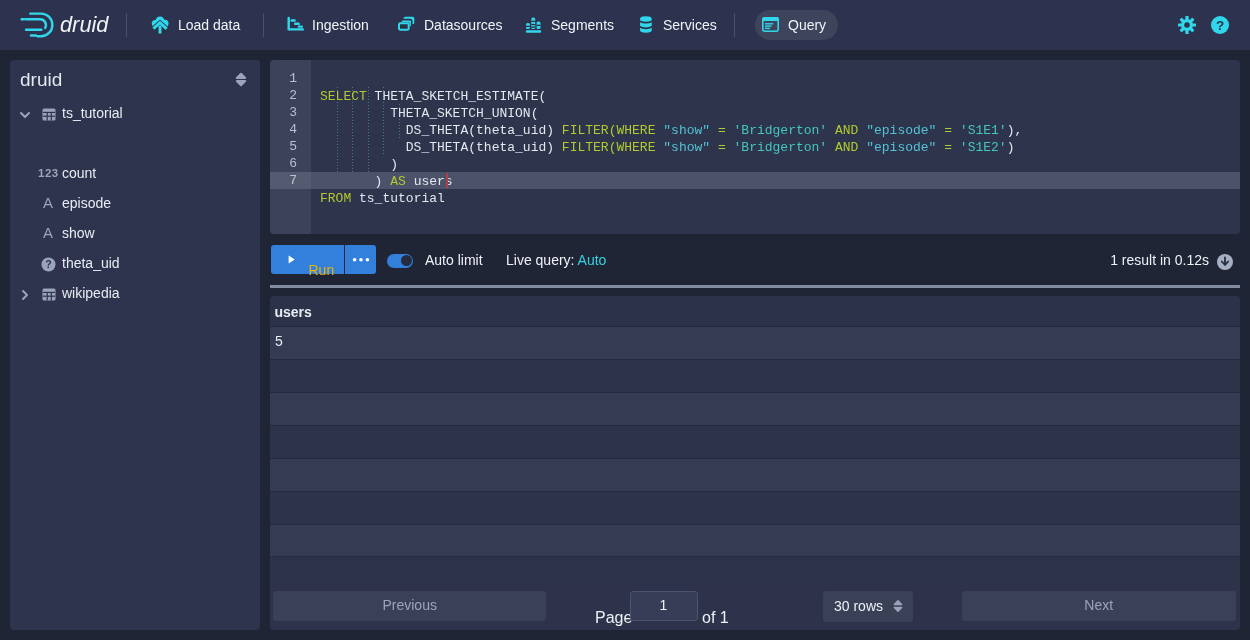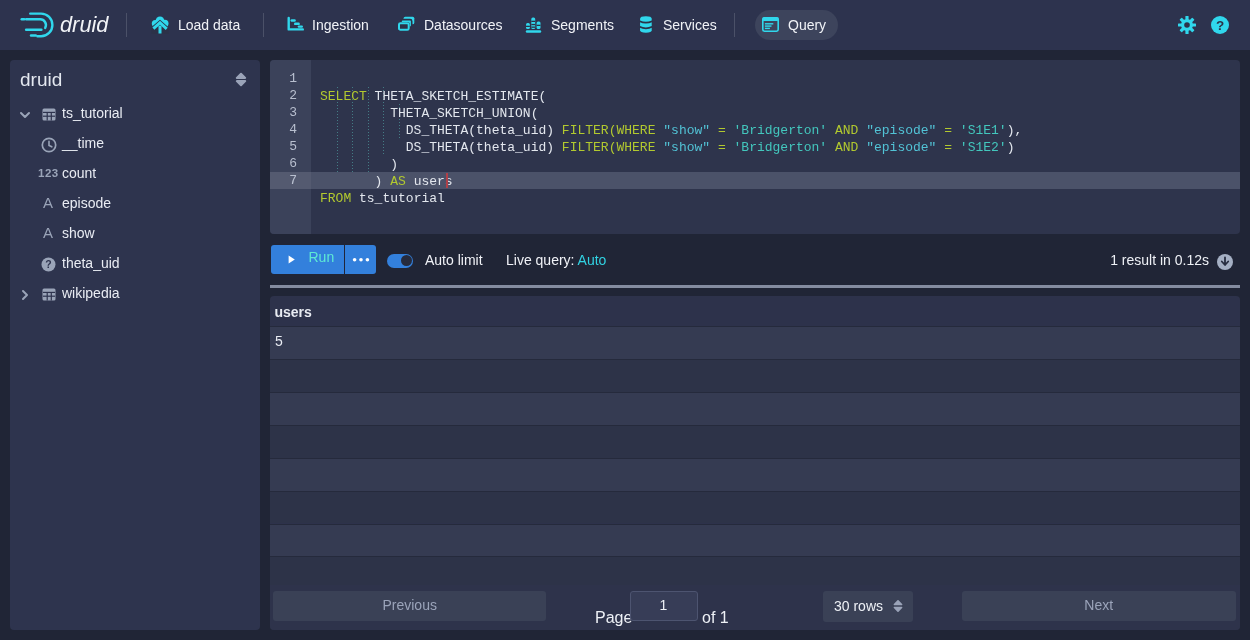--- a/index.html
+++ b/index.html
@@ -159,27 +159,20 @@
       <g stroke="#2e344e" stroke-width="1.2">
           <path d="M1 4.4 H13"></path>
           <path d="M1 8.2 H13"></path>
           <path d="M5.2 4.4 V12.4"></path>
           <path d="M9.3 4.4 V12.4"></path>
         </g>
     </svg>
     <div class="tlabel" style="left:52px;">ts_tutorial</div>
   </div>
 
-  <div class="trow" style="top:70px;">
-    <svg class="abs" style="left:31px; top:7px;" width="16" height="16" viewBox="0 0 16 16" fill="none" stroke="#9aa4b8">
-      <circle cx="8" cy="8" r="6.7" stroke-width="1.7"></circle>
-      <path d="M8 4.4 V8.4 L10.8 9.8" stroke-width="1.6" stroke-linecap="round"></path>
-    </svg>
-    <div class="tlabel" style="left:52px;">__time</div>
-  </div>
 
   <div class="trow" style="top:100px;">
     <div class="abs" style="left:28px; top:7px; color:#9aa4b8; font-size:11.5px; font-weight:bold; letter-spacing:0.5px;">123</div>
     <div class="tlabel" style="left:52px;">count</div>
   </div>
 
   <div class="trow" style="top:130px;">
     <div class="abs" style="left:33px; top:4px; color:#9aa4b8; font-size:15px;">A</div>
     <div class="tlabel" style="left:52px;">episode</div>
   </div>
@@ -233,21 +226,21 @@
        ) <span class="k">AS</span> users
 <span class="k">FROM</span> ts_tutorial</div>
   <div class="abs" style="left:175.8px; top:113px; width:2px; height:15px; background:#b04048;"></div>
 </div>
 
 <div id="runbtn"></div>
 <div id="runsep"></div>
 <svg class="abs" style="left:286px; top:254px;" width="11" height="11" viewBox="0 0 11 11">
     <path d="M2.6 1.5 L8.8 5.5 L2.6 9.5 Z" fill="#fff"></path>
   </svg>
-<div class="abs" style="left:308.5px; top:243px; width:39px; height:29.6px; line-height:29.6px; color:#5eead4; font-size:14px;">Run</div>
+<div class="abs" style="left:308.5px; top:256px; width:39px; height:29.6px; line-height:29.6px; color:#eab308; font-size:14px;">Run</div>
 <svg class="abs" style="left:352px; top:256px;" width="18" height="8" viewBox="0 0 18 8">
     <g fill="#fff">
       <circle cx="2.6" cy="3.8" r="1.8"></circle>
       <circle cx="9" cy="3.8" r="1.8"></circle>
       <circle cx="15.4" cy="3.8" r="1.8"></circle>
     </g>
   </svg>
 
 <div class="abs" style="left:387px; top:253.5px; width:26px; height:14px; border-radius:7px; background:#3380dc;"></div>
 <div class="abs" style="left:400.5px; top:255px; width:11px; height:11px; border-radius:5.5px; background:#262b3d;"></div>

